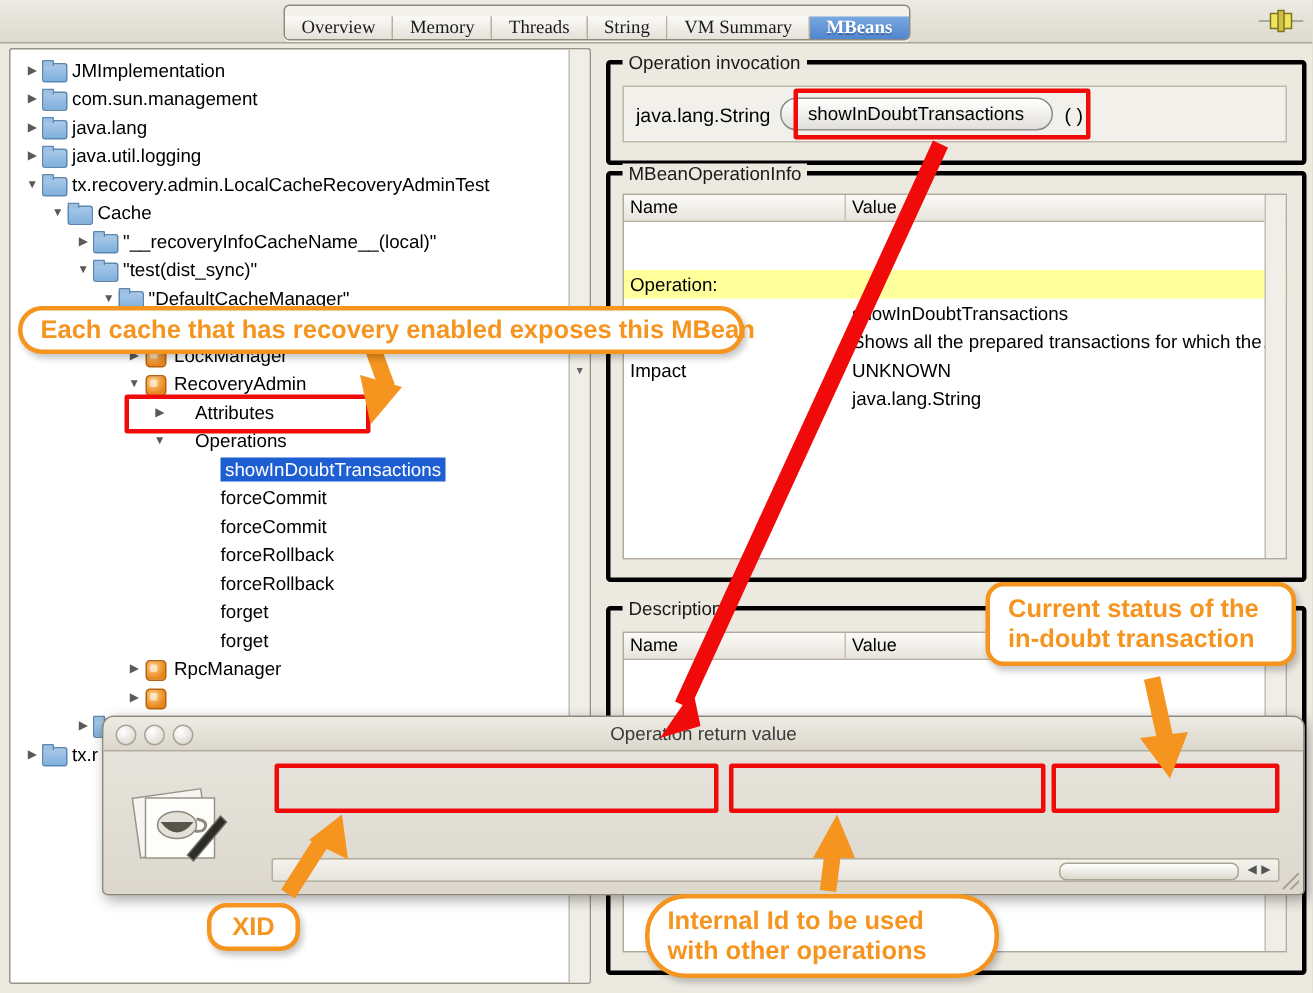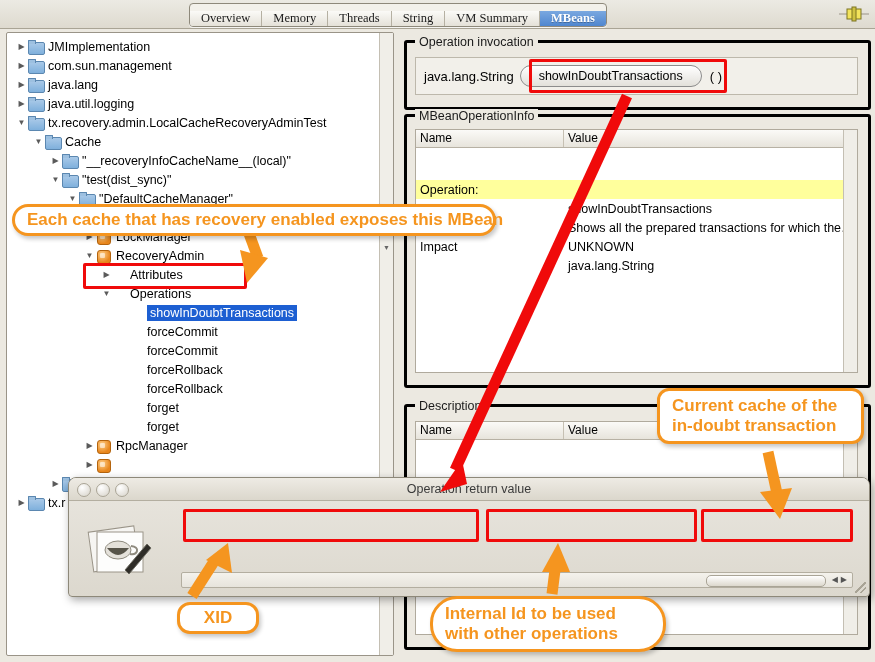--- a/index.html
+++ b/index.html
@@ -281,25 +281,24 @@
     padding: 3px 12px;
     font-size: 17px;
     white-space: nowrap;
   }
   #callout-status {
     left: 657px; top: 388px;
     width: 207px;
   }
   #callout-xid {
     left: 138px; top: 602px;
-    width: 82px;
+    width: 62px;
     text-align: center;
     border-radius: 13px;
     padding: 3px 8px;
-    margin-left: 39px;
   }
   #callout-internalid {
     left: 430px; top: 596px;
     width: 236px;
     border-radius: 27px;
   }
 
   .redbox {
     position: absolute;
     border: 3px solid #F00A0A;
@@ -679,17 +678,17 @@
     <polygon points="780,519 760,492 792,488" fill="#F5951F"></polygon>
 
     <path d="M192,596 L215,560" stroke="#F5951F" stroke-width="11" fill="none"></path>
     <polygon points="228,543 232,573 206,560" fill="#F5951F"></polygon>
 
     <path d="M552,594 L556,562" stroke="#F5951F" stroke-width="11" fill="none"></path>
     <polygon points="558,543 570,572 542,572" fill="#F5951F"></polygon>
   </svg>
 
   <div class="callout" id="callout-mbean">Each cache that has recovery enabled exposes this MBean</div>
-  <div class="callout" id="callout-status">Current cache of the in-doubt transaction</div>
+  <div class="callout" id="callout-status">Current status of the in-doubt transaction</div>
   <div class="callout" id="callout-xid">XID</div>
   <div class="callout" id="callout-internalid">Internal Id to be used with other operations</div>
 
 </div>
 
 </body></html>

